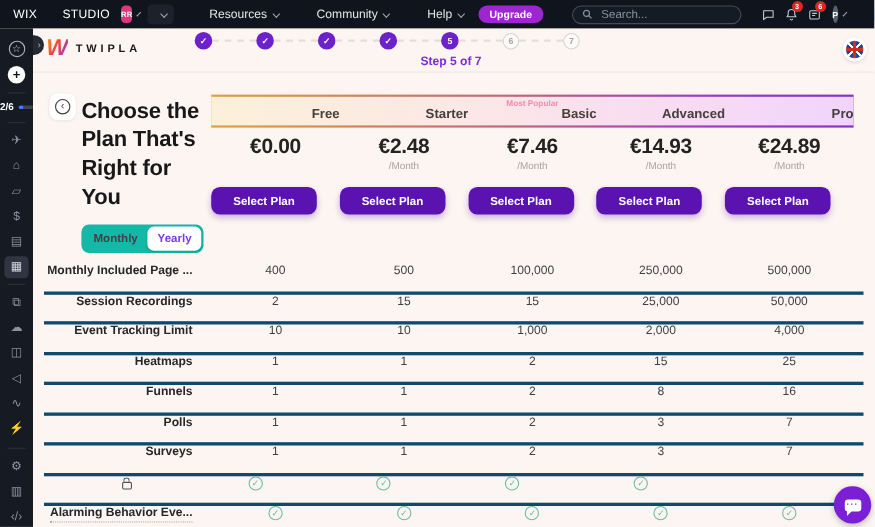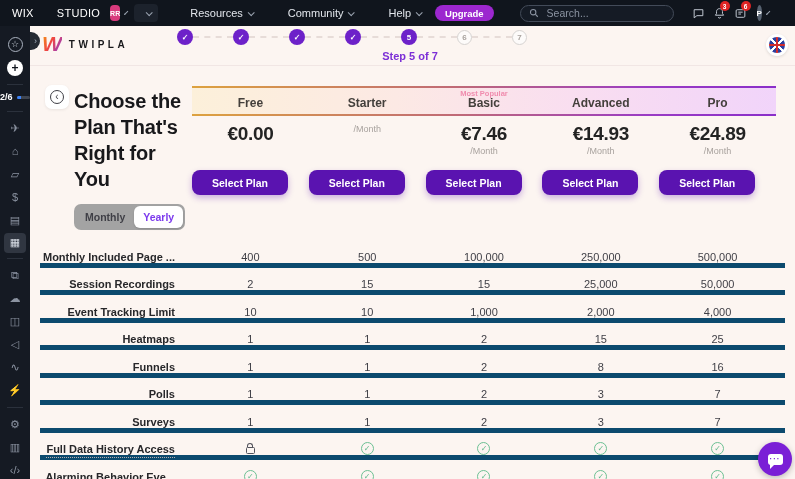--- a/index.html
+++ b/index.html
@@ -92,45 +92,45 @@
   .main{position:absolute;top:40px;left:0;right:0;bottom:0;overflow:hidden;}
 
   
   .back-tile{position:absolute;left:15px;top:19px;width:24px;height:24px;background:#fff;border-radius:7px;
     box-shadow:0 1px 3px rgba(0,0,0,.08);display:flex;align-items:center;justify-content:center;cursor:pointer;}
   .back-circ{width:14px;height:14px;border:1.2px solid #3f3f46;border-radius:50%;color:#3f3f46;
     font-size:10px;line-height:11px;text-align:center;}
   .intro{position:absolute;left:44px;top:22px;width:122px;}
   .title-line{font-size:20px;font-weight:800;color:#18181b;line-height:26px;letter-spacing:-.2px;}
   .subtitle{margin-top:9px;font-size:11px;color:#52525b;line-height:15px;width:106px;}
-  .toggle{margin-top:12px;display:inline-flex;background:#a3a3a3;border-radius:7px;padding:2px;}
+  .toggle{margin-top:12px;display:inline-flex;background:#14b8a6;border-radius:7px;padding:2px;}
   .opt{font-size:10.5px;font-weight:700;padding:5px 9px;border-radius:6px;color:#3f3f46;cursor:pointer;white-space:nowrap;}
   .opt.active{background:#fff;color:#7c3aed;box-shadow:0 1px 2px rgba(0,0,0,.15);}
 
   
   .plans{position:absolute;left:162px;top:20px;width:584px;}
   .band-wrap{padding:2px 0;background:linear-gradient(90deg,#dda23f,#c06a76 45%,#9a3bc4 78%,#8a2fc9);}
   .band{height:26px;display:grid;grid-template-columns:repeat(5,1fr);
     background:linear-gradient(90deg,#fcf0da,#fce9e4 35%,#f9def0 65%,#f1d4fa);}
-  .band-cell{position:relative;display:flex;align-items:flex-end;justify-content:center;
+  .band-cell{position:relative;display:flex;align-items:flex-end;justify-content:flex-end;
     padding-bottom:4px;font-size:12px;font-weight:700;color:#44403c;}
   .popular{position:absolute;top:1px;left:0;right:0;text-align:center;font-size:7.5px;
     font-weight:700;color:#f08cae;}
   .prices{display:grid;grid-template-columns:repeat(5,1fr);margin-top:7px;}
   .price-cell{text-align:center;}
   .price{font-size:19px;font-weight:700;color:#232323;letter-spacing:-.3px;}
   .period{font-size:9px;color:#a8a29e;margin-top:1px;height:11px;}
   .btn-row{display:grid;grid-template-columns:repeat(5,1fr);margin-top:13px;}
   .select-btn{width:96px;height:25px;margin:0 auto;background:var(--button-purple,#5a13b0);border:none;
     border-radius:8px;color:#fff;font-size:10.5px;font-weight:700;font-family:inherit;
     box-shadow:0 3px 6px rgba(90,19,176,.3);cursor:pointer;}
 
   
   .features{position:absolute;top:174px;left:10px;right:10px;}
-  .f-row{display:flex;align-items:flex-end;height:27.5px;border-bottom:5px solid #0c4a6e;}
+  .f-row{display:flex;align-items:flex-start;height:27.5px;border-bottom:3px solid #0c4a6e;}
   .f-label{width:135px;text-align:right;font-size:11px;font-weight:700;color:#27272a;flex-shrink:0;}
   .f-label.tip span{border-bottom:1px dotted #b7aeae;padding-bottom:2px;}
   .f-vals{width:584px;flex:none;display:grid;grid-template-columns:repeat(5,1fr);margin-left:17px;}
   .f-val{display:flex;align-items:center;justify-content:center;font-size:11px;color:#3f3f46;}
   .check{width:13px;height:13px;border:1.3px solid #6cc093;border-radius:50%;color:var(--check-green,#5fb98b);
     font-size:8px;line-height:11px;text-align:center;display:inline-block;}
   .lock{display:inline-flex;flex-direction:column;align-items:center;}
   .lock .sh{width:6px;height:4px;border:1.2px solid #52525b;border-bottom:none;border-radius:3px 3px 0 0;}
   .lock .bd{width:9px;height:7px;border:1.2px solid #52525b;border-radius:1.5px;}
 
@@ -311,20 +311,21 @@
                 <span>Pro</span>
               </div>
             </div>
         </div>
         <div class="prices" id="price-row">
             <div class="price-cell">
               <div class="price">€0.00</div>
               <div class="period"></div>
             </div>
             <div class="price-cell">
+              <div class="price">€2.48</div>
               <div class="period">/Month</div>
             </div>
             <div class="price-cell">
               <div class="price">€7.46</div>
               <div class="period">/Month</div>
             </div>
             <div class="price-cell">
               <div class="price">€14.93</div>
               <div class="period">/Month</div>
             </div>
@@ -407,21 +408,20 @@
             <div class="f-label"><span>Surveys</span></div>
             <div class="f-vals">
               <div class="f-val">1</div>
               <div class="f-val">1</div>
               <div class="f-val">2</div>
               <div class="f-val">3</div>
               <div class="f-val">7</div>
             </div>
           </div>
           <div class="f-row">
-            <div class="f-label tip"><span>Full Data History Access</span></div>
             <div class="f-vals">
               <div class="f-val">
                 <span class="lock">
                   <span class="sh"></span>
                   <span class="bd"></span>
                 </span>
               </div>
               <div class="f-val">
                 <span class="check">✓</span>
               </div>

